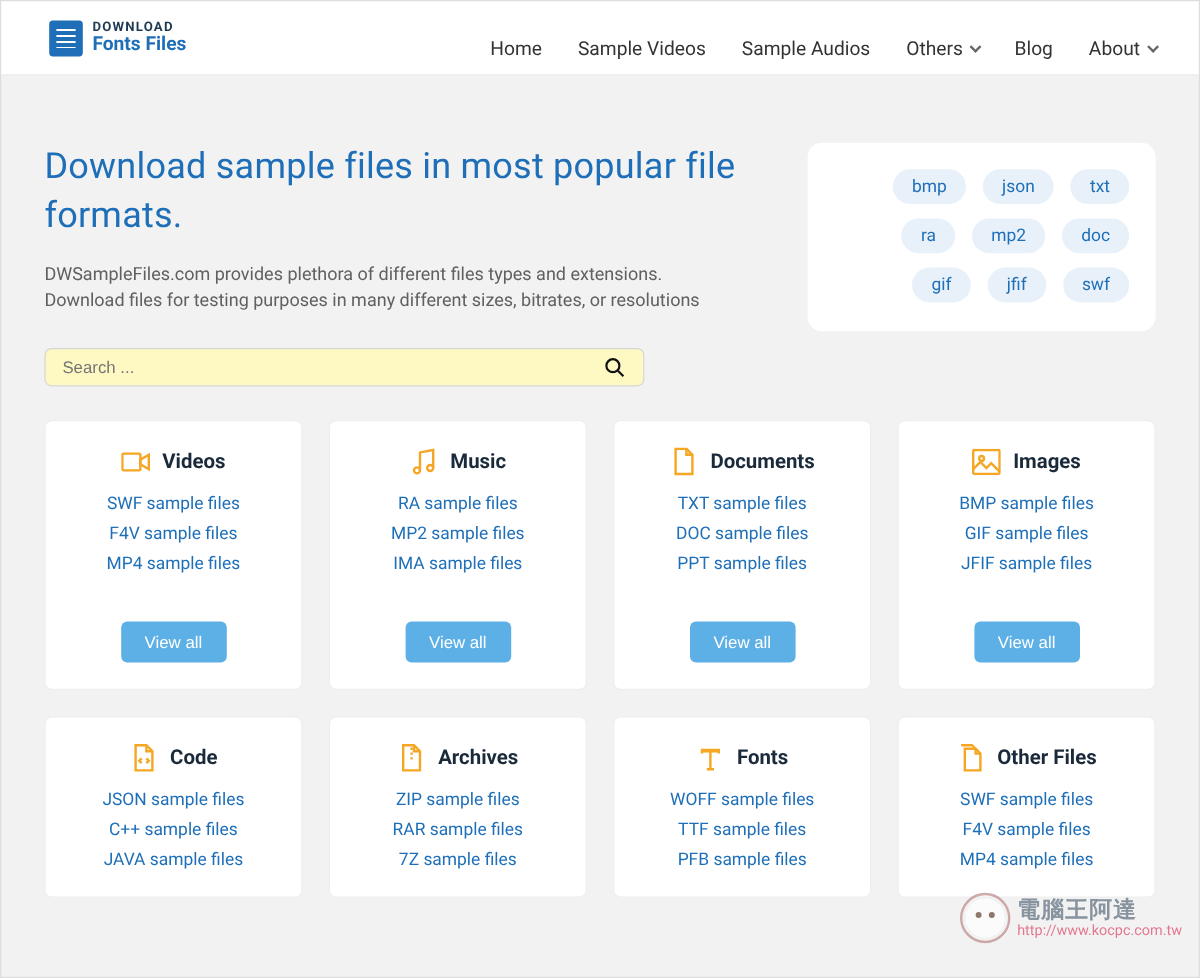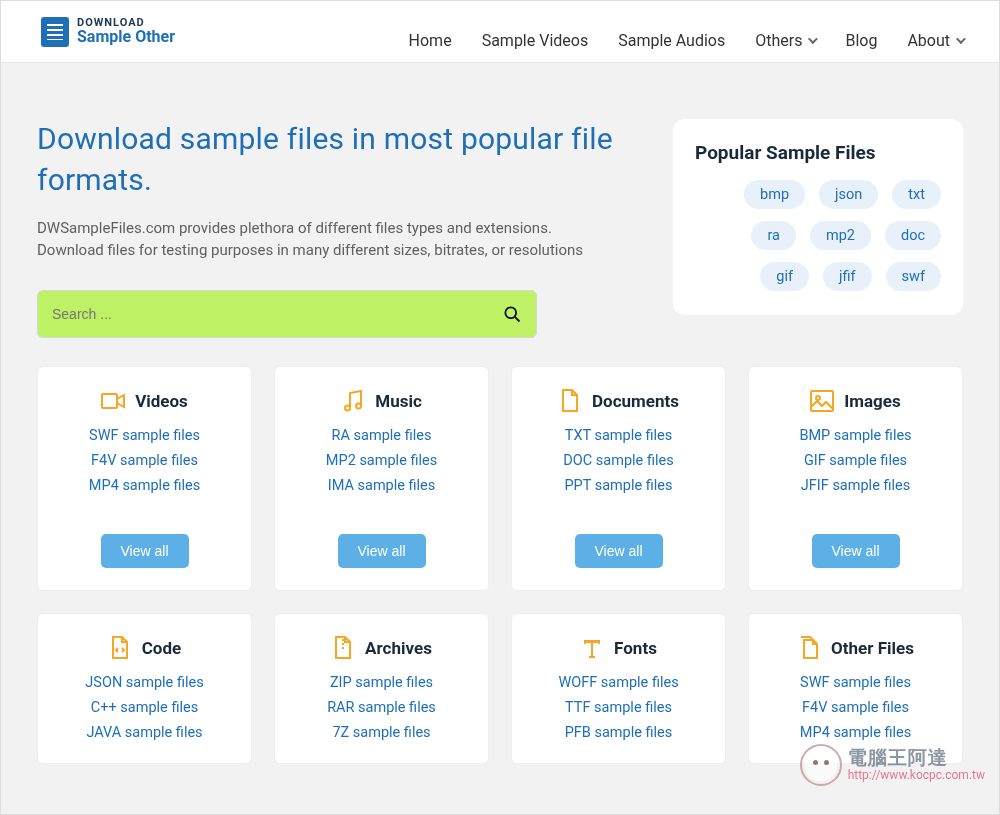--- a/index.html
+++ b/index.html
@@ -83,22 +83,22 @@
   .hero-sub {
     color: #606060;
     font-size: 15px;
     line-height: 1.45;
     max-width: 560px;
   }
 
   .search-box {
     margin-top: 28px;
     width: 500px;
-    height: 48px;
-    background: #bef264;
+    height: 32px;
+    background: #fef9c3;
     border: 1px solid #d6d6d6;
     border-radius: 6px;
     display: flex;
     align-items: center;
     padding: 0 14px;
   }
   .search-box input {
     flex: 1;
     border: none;
     outline: none;
@@ -206,21 +206,21 @@
   .wm-text .t2{ font-size:12px; color:#d46; }
 </style>
 </head>
 <body>
 
 <header class="topbar">
   <div class="logo-wrap">
     <div class="logo-icon"></div>
     <div class="logo-text">
       <div class="l1">DOWNLOAD</div>
-      <div class="l2">Sample Other</div>
+      <div class="l2">Fonts Files</div>
     </div>
   </div>
   <nav class="nav">
     <span class="nav-item">Home</span>
     <span class="nav-item">Sample Videos</span>
     <span class="nav-item">Sample Audios</span>
     <span class="nav-item">
       <span>Others</span>
       <span class="chev"></span>
     </span>
@@ -241,21 +241,20 @@
       <span class="search-icon">
         <svg width="20" height="20" viewBox="0 0 24 24" fill="none" stroke="#111" stroke-width="2.2">
           <circle cx="10.5" cy="10.5" r="6.5"></circle>
             <line x1="15.5" y1="15.5" x2="21" y2="21"></line>
         </svg>
       </span>
     </div>
   </div>
 
   <aside class="popular-card">
-    <div class="popular-title">Popular Sample Files</div>
     <div class="tag-row" id="tag-row">
         <span class="tag">bmp</span>
         <span class="tag">json</span>
         <span class="tag">txt</span>
         <span class="tag">ra</span>
         <span class="tag">mp2</span>
         <span class="tag">doc</span>
         <span class="tag">gif</span>
         <span class="tag">jfif</span>
         <span class="tag">swf</span>

